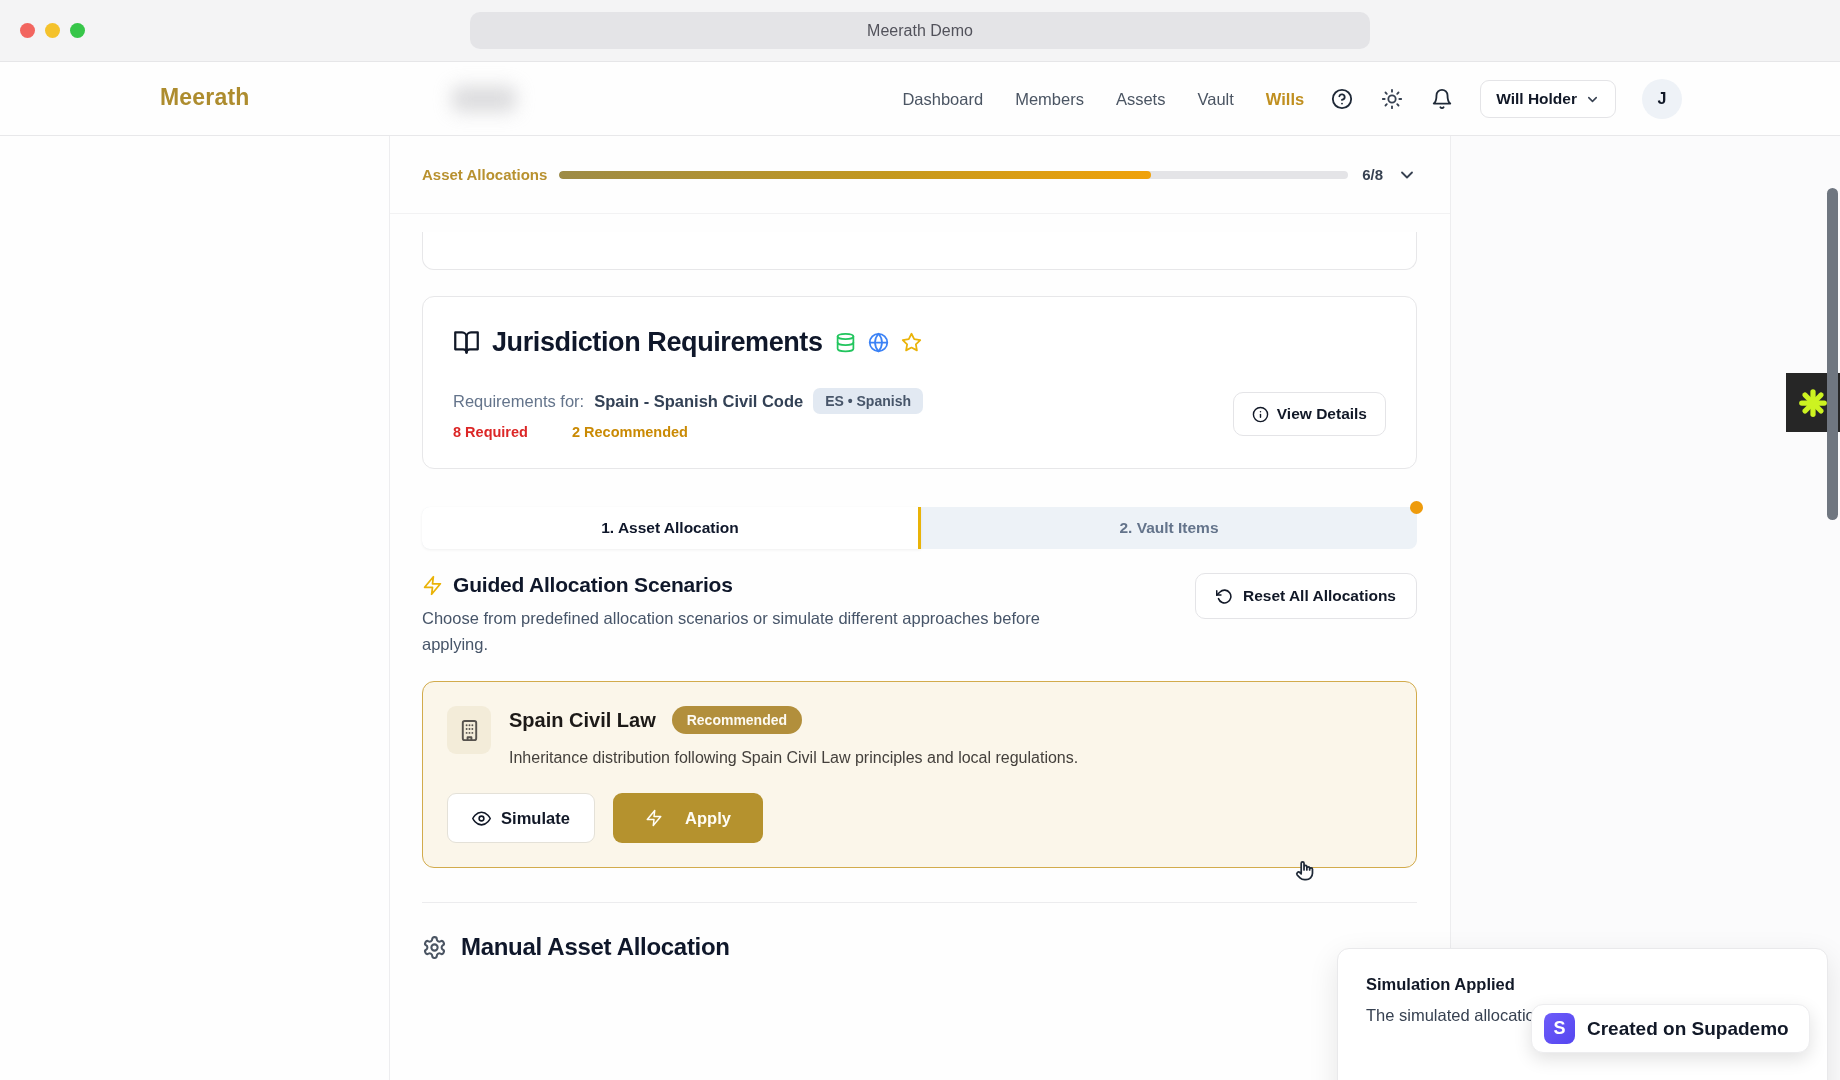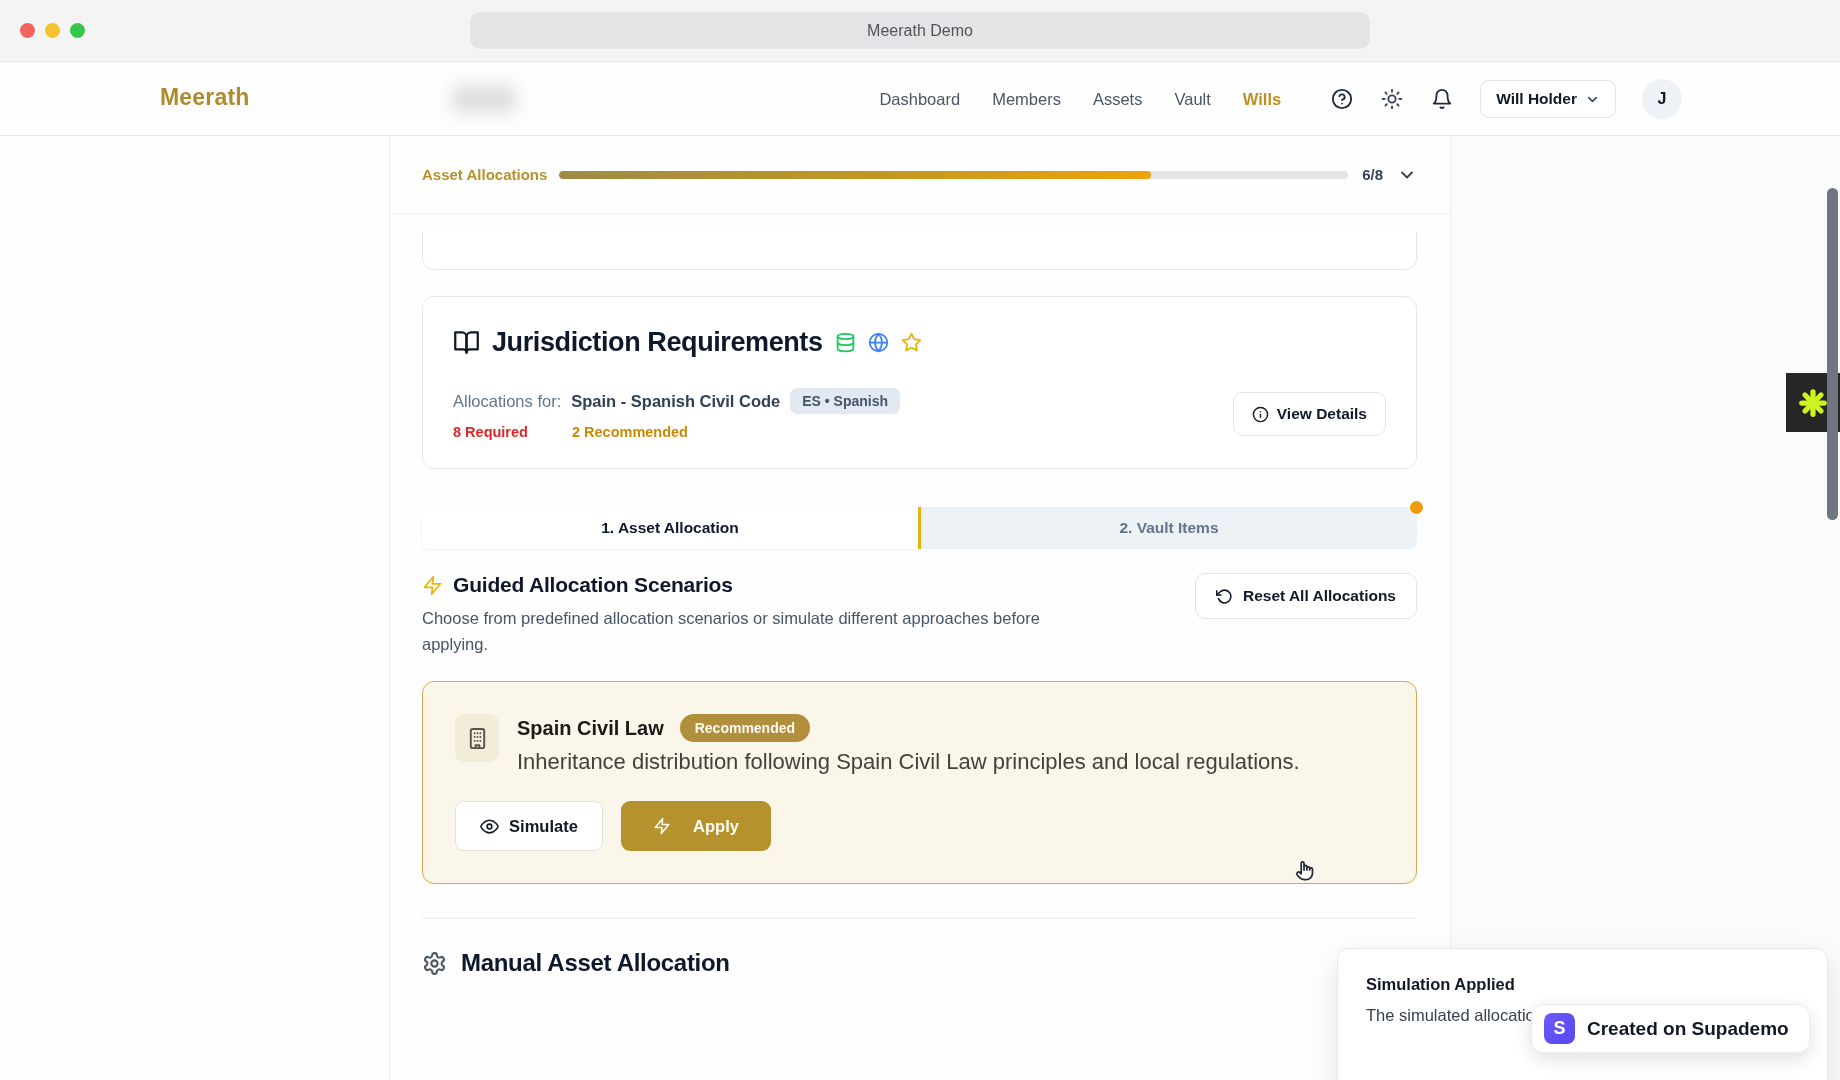--- a/index.html
+++ b/index.html
@@ -14,21 +14,21 @@
   .light.red { background:#f2655f; }
   .light.yellow { background:#f4c22c; }
   .light.green { background:#37c649; }
   .urlpill { position:absolute; left:470px; top:12px; width:900px; height:37px; background:#e4e4e7; border-radius:10px; display:flex; align-items:center; justify-content:center; font-size:16px; color:#52525b; }
 
   
   .appheader { position:absolute; top:62px; left:0; width:100%; height:74px; background:#fefefe; border-bottom:1px solid #e8e8ea; }
   .logo { position:absolute; left:160px; top:22px; font-size:23px; font-weight:700; color:#ad8c2e; letter-spacing:.2px; }
   .blurblob { position:absolute; left:452px; top:86px; width:64px; height:26px; background:#c9c9cc; border-radius:6px; filter:blur(9px); opacity:.65; top:24px; }
   .hright { position:absolute; right:158px; top:0; height:74px; display:flex; align-items:center; gap:26px; }
-  .nav { display:flex; align-items:center; gap:32px; margin-right:23px; }
+  .nav { display:flex; align-items:center; gap:32px; margin-right:0; }
   .navlink { font-size:16.5px; color:#4b5563; cursor:pointer; }
   .navlink.active { color:#c08f1f; font-weight:700; }
   .hicon { width:24px; height:24px; color:#1f2937; display:flex; align-items:center; justify-content:center; }
   .hicon svg { width:22px; height:22px; }
   .hicon.sun { color:#374151; }
   .rolebtn { display:flex; align-items:center; gap:8px; border:1px solid #e4e4e7; background:#fff; border-radius:9px; padding:9px 15px; font-size:15.5px; font-weight:600; color:#111827; cursor:pointer; }
   .rolebtn svg { width:15px; height:15px; color:#374151; }
   .avatar { width:40px; height:40px; border-radius:50%; background:#eef2f7; display:flex; align-items:center; justify-content:center; font-size:16px; font-weight:600; color:#111827; }
 
   
@@ -79,28 +79,28 @@
   
   .guidedrow { margin-top:24px; display:flex; justify-content:space-between; align-items:flex-start; }
   .guidedtitlerow { display:flex; align-items:center; gap:10px; }
   .zapgold { width:21px; height:21px; color:#eab308; }
   .guidedtitle { font-size:21px; font-weight:700; color:#0f172a; letter-spacing:-.2px; }
   .guideddesc { margin-top:9px; font-size:16.5px; color:#475569; max-width:620px; line-height:1.55; }
   .resetbtn { display:flex; align-items:center; gap:10px; border:1px solid #e4e4e7; background:#fff; border-radius:10px; padding:13px 20px; font-size:15.5px; font-weight:600; color:#111827; cursor:pointer; white-space:nowrap; }
   .resetbtn svg { width:17px; height:17px; }
 
   
-  .scard { margin-top:24px; background:#fbf6ea; border:1.5px solid #d2ab4c; border-radius:12px; padding:32px; }
+  .scard { margin-top:24px; background:#fbf6ea; border:1.5px solid #d2ab4c; border-radius:12px; padding:24px; }
   .scardhead { display:flex; gap:18px; }
   .sicon { width:44px; height:48px; border-radius:9px; background:#f3ecd9; display:flex; align-items:center; justify-content:center; color:#57534e; flex:none; }
   .sicon svg { width:23px; height:23px; }
   .stitlerow { display:flex; align-items:center; gap:16px; }
   .stitle { font-size:20px; font-weight:700; color:#1c1917; }
   .recbadge { background:#b28f3c; color:#fdfaf2; font-size:14px; font-weight:600; border-radius:999px; padding:6px 15px; }
-  .sdesc { margin-top:7px; font-size:22px; color:#44403c; }
+  .sdesc { margin-top:15px; font-size:16px; color:#44403c; }
   .statusbar { margin-top:26px; background:#f5f4f1; border-radius:8px; height:48px; display:flex; align-items:center; gap:12px; padding:0 22px; }
   .checkicon { width:20px; height:20px; color:#22c55e; flex:none; }
   .statustext { font-size:16.5px; font-weight:600; color:#1c1917; }
   .sbuttons { margin-top:26px; display:flex; gap:18px; }
   .simbtn { display:flex; align-items:center; justify-content:center; gap:10px; width:148px; height:50px; border:1px solid #e4e1d8; background:#fff; border-radius:9px; font-size:16.5px; font-weight:600; color:#111827; cursor:pointer; }
   .simbtn svg { width:19px; height:19px; }
   .applybtn { display:flex; align-items:center; justify-content:center; gap:22px; width:150px; height:50px; border:none; background:#b5922e; border-radius:9px; font-size:16.5px; font-weight:700; color:#fffdf5; cursor:pointer; }
   .applybtn svg { width:18px; height:18px; }
 
   
@@ -221,21 +221,21 @@
               <line x1="2" y1="12" x2="22" y2="12"></line>
               <path d="M12 2a15.3 15.3 0 0 1 4 10 15.3 15.3 0 0 1-4 10 15.3 15.3 0 0 1-4-10 15.3 15.3 0 0 1 4-10z"></path>
             </svg>
           <svg class="minicon star" viewBox="0 0 24 24" fill="none" stroke="currentColor" stroke-width="2" stroke-linecap="round" stroke-linejoin="round">
               <polygon points="12 2 15.09 8.26 22 9.27 17 14.14 18.18 21.02 12 17.77 5.82 21.02 7 14.14 2 9.27 8.91 8.26"></polygon>
             </svg>
         </div>
         <div class="jbody">
           <div>
             <div class="reqline">
-              <span class="reqlabel">Allocations for:</span>
+              <span class="reqlabel">Requirements for:</span>
               <span class="reqvalue">Spain - Spanish Civil Code</span>
               <span class="localebadge">ES • Spanish</span>
             </div>
             <div class="countsline">
               <span class="reqcount">8 Required</span>
               <span class="reccount">2 Recommended</span>
             </div>
           </div>
           <button class="viewbtn">
             <svg viewBox="0 0 24 24" fill="none" stroke="currentColor" stroke-width="2" stroke-linecap="round" stroke-linejoin="round">

